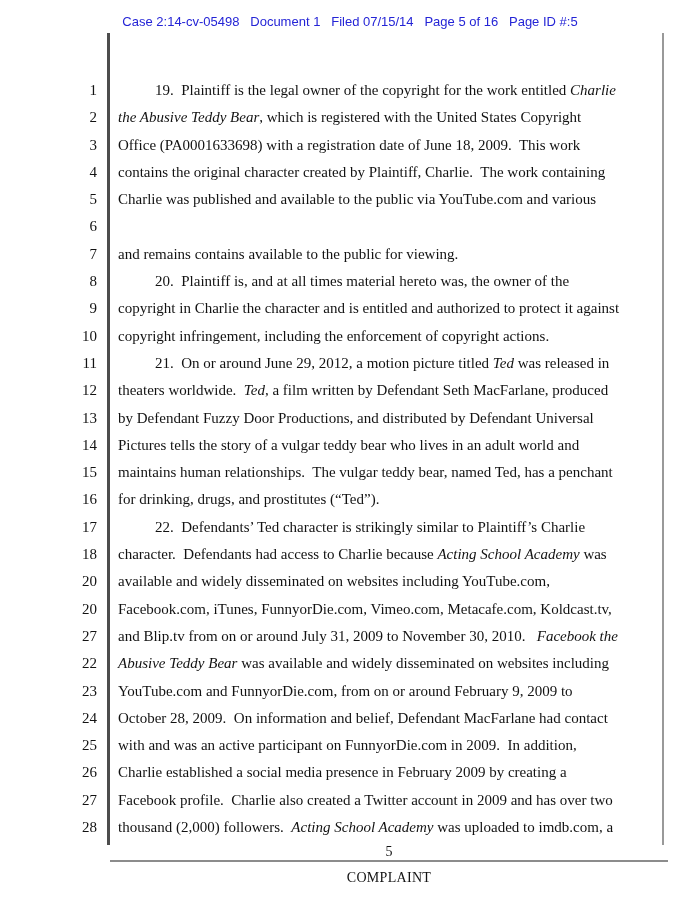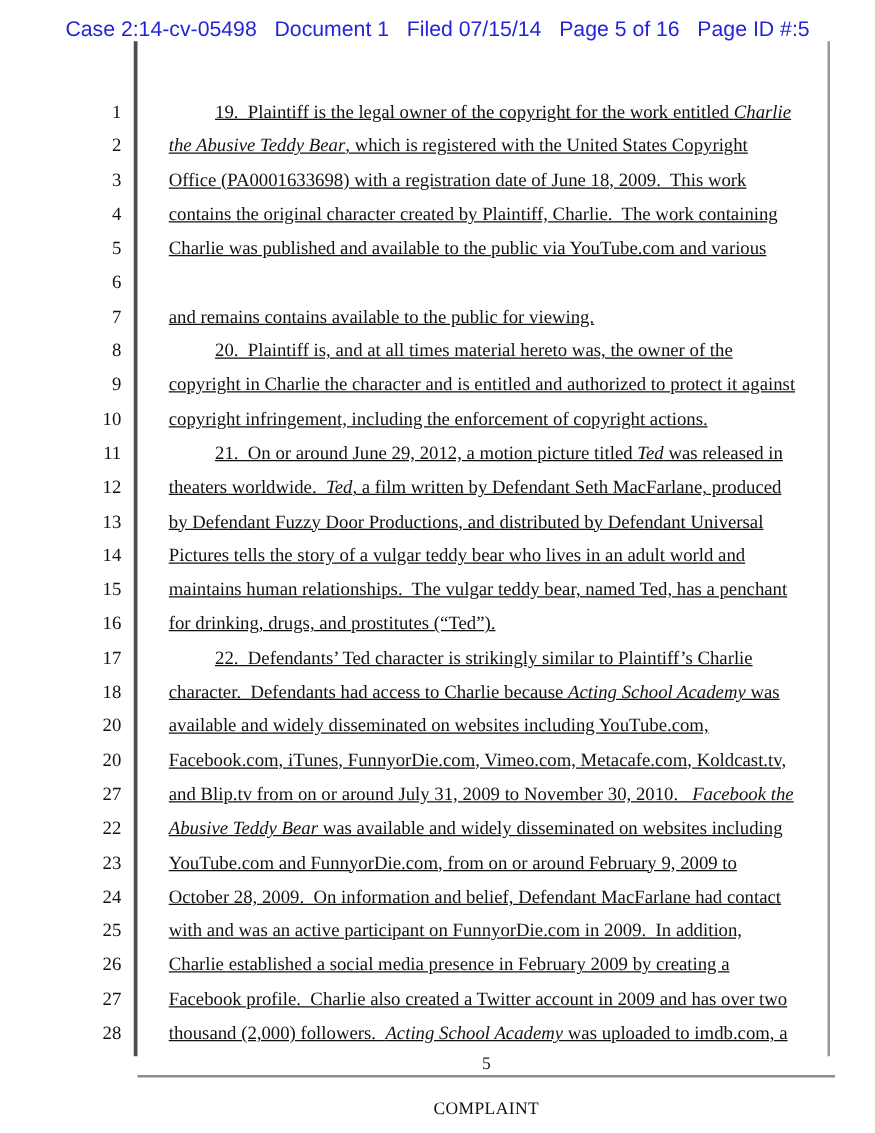--- a/index.html
+++ b/index.html
@@ -9,21 +9,21 @@
     background:#ffffff;
     overflow:hidden;
     font-family:"Liberation Serif", serif;
     color:#121212;
   }
   .header{
     position:absolute;
     top:14px;left:30px;width:640px;
     text-align:center;
     font-family:"Liberation Sans", sans-serif;
-    font-size:17px;
+    font-size:13px;
     color:#2424d6;
     white-space:pre;
   }
   .rule-left{
     position:absolute;
     left:107px;top:33px;
     width:3px;height:812px;
     background:#4d4d4d;
   }
   .rule-right{
@@ -41,23 +41,22 @@
     height:27.3px;
     line-height:27.3px;
     font-size:15px;
   }
   .line .num{
     width:97px;
     text-align:right;
     flex:0 0 97px;
   }
   .line .txt{
-    margin-left:38px;
+    margin-left:21px;
     white-space:pre;
-    text-decoration:underline;
   }
   .line .txt.indent{
     padding-left:37px;
   }
   .line .txt i{font-style:italic;}
   .footer{
     position:absolute;
     left:110px;top:843px;width:558px;
     text-align:center;
     font-size:14px;
@@ -68,21 +67,21 @@
   }
   .footer .footer-rule{
     display:block;
     height:2px;
     background:#8c8c8c;
     margin:0;
   }
   .footer .doc-title{
     display:block;
     line-height:17px;
-    padding-top:17px;
+    padding-top:7px;
     letter-spacing:0.3px;
   }
 </style>
 </head>
 <body>
 
 <div class="page">
 
   <div class="header">Case 2:14-cv-05498   Document 1   Filed 07/15/14   Page 5 of 16   Page ID #:5</div>
 

